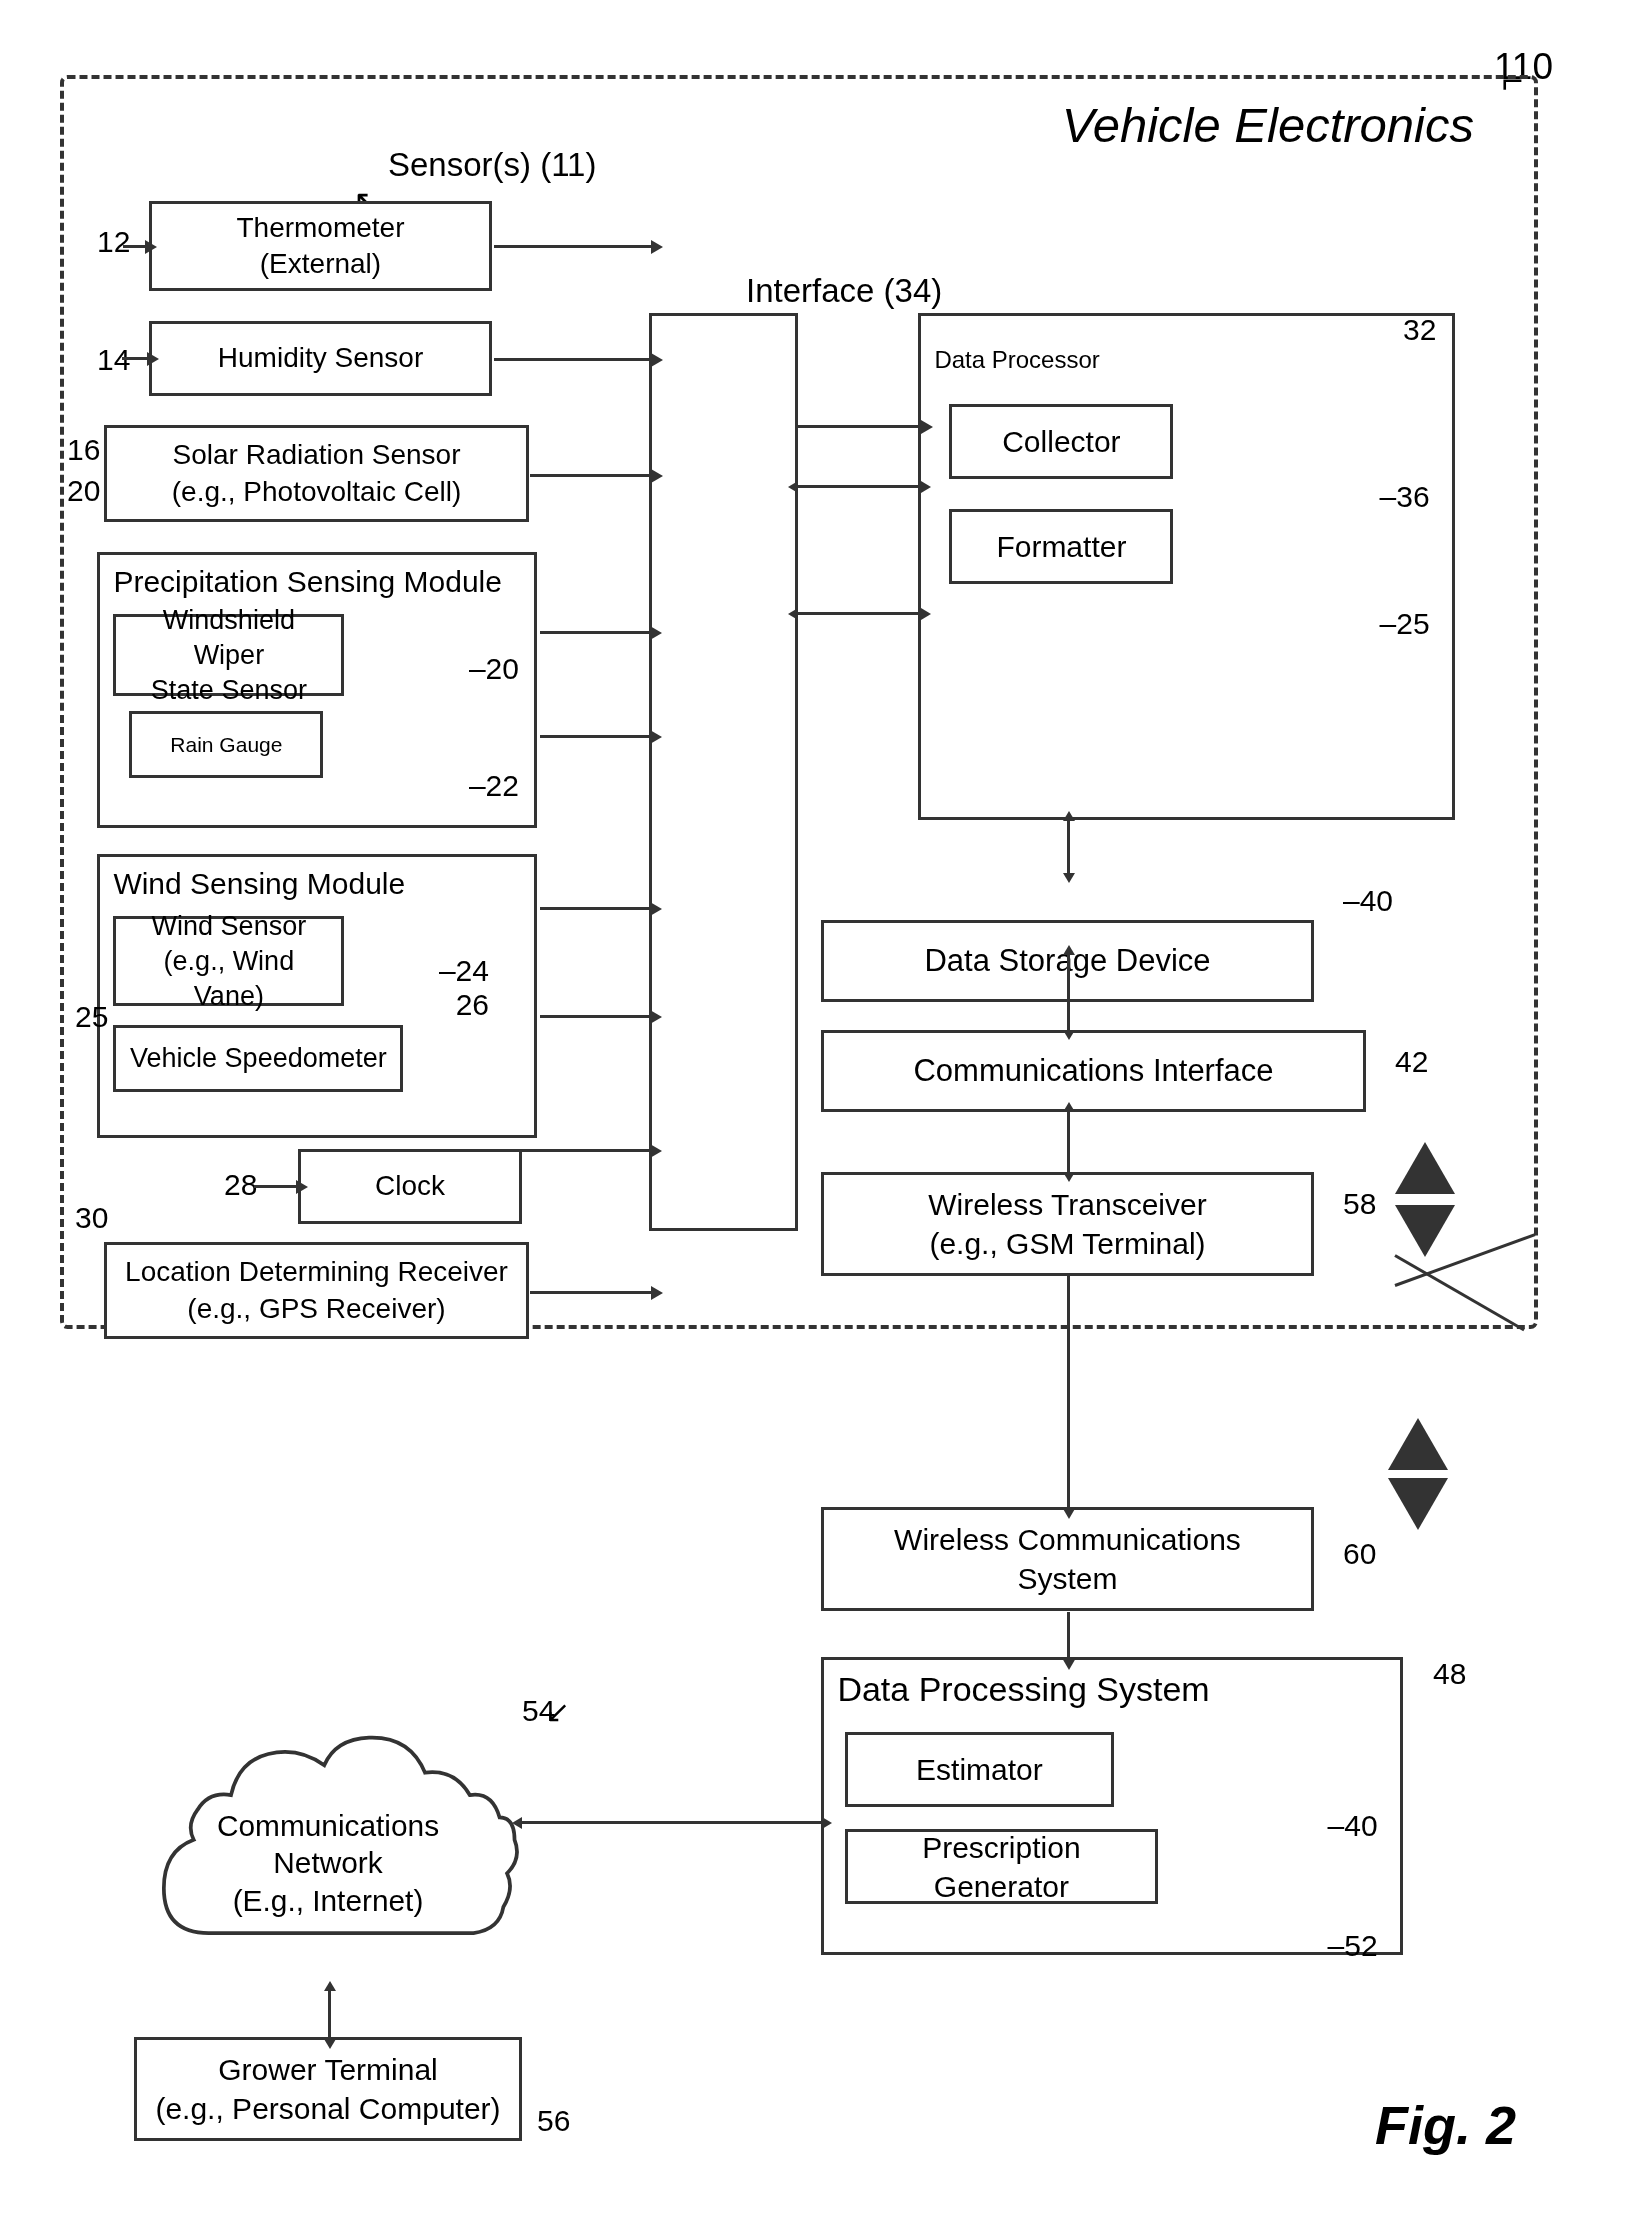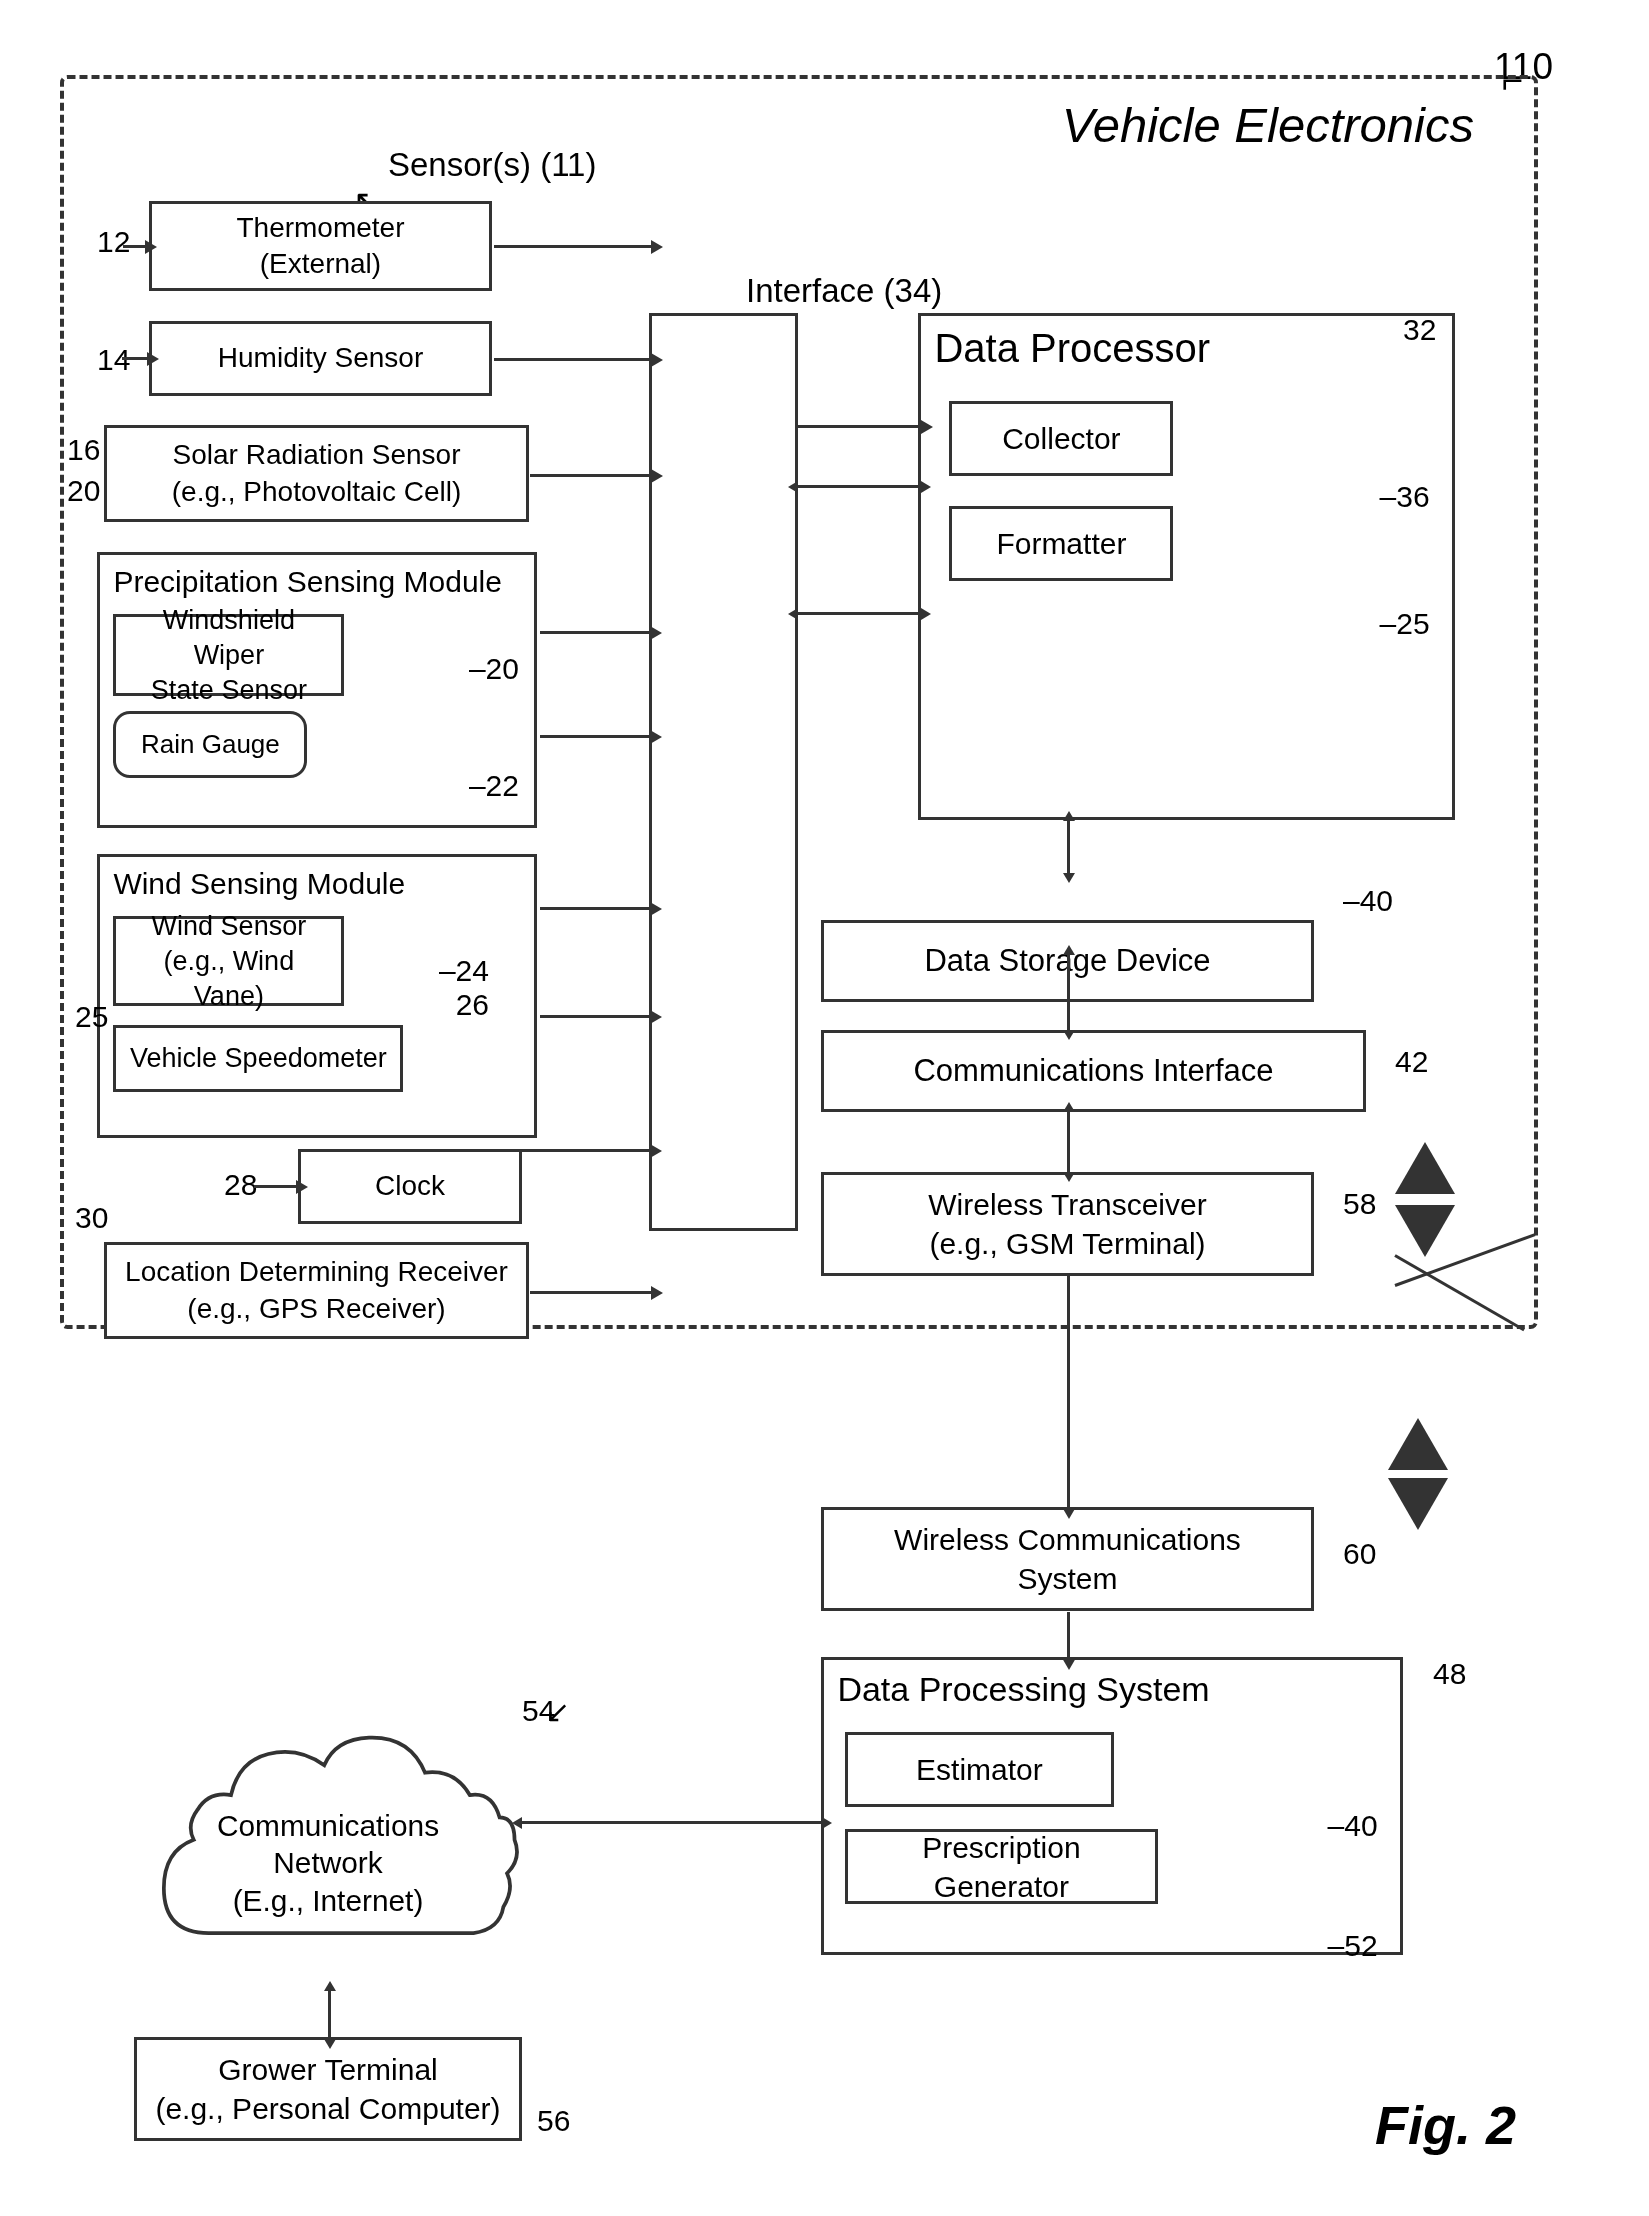--- a/index.html
+++ b/index.html
@@ -223,21 +223,21 @@
   <div class="num-label" style="top:474px; left:67px;">20</div>
 
   <div class="module-box" style="top:552px; left:97px; width:440px; height:276px;">
     <div class="module-title">Precipitation Sensing Module</div>
 
     <div class="block" style="position:relative; top:7.5px; left:0; width:231px; height:82px; font-size:27px;">
       <span>Windshield Wiper<br>State Sensor</span>
     </div>
     <div style="position:absolute; top:97px; right:15px; font-size:30px;">–20</div>
 
-    <div class="block" style="position:relative; top:22.4px; left:0; width:194px; height:67px; font-size:26px;border-radius:17px;">
+    <div class="block" style="position:relative; top:22.4px; left:16px; width:194px; height:67px; font-size:21px;">
       <span>Rain Gauge</span>
     </div>
     <div style="position:absolute; bottom:22.4px; right:15px; font-size:30px;">–22</div>
   </div>
 
   <div class="module-box" style="top:854px; left:97px; width:440px; height:284px;">
     <div class="module-title">Wind Sensing Module</div>
 
     <div class="block" style="position:relative; top:7.5px; left:0; width:231px; height:90px; font-size:27px;">
       <span>Wind Sensor<br>(e.g., Wind Vane)</span>
@@ -259,21 +259,21 @@
   <div class="hline arrow-right" style="top:1185px; left:254px; width:42px; position:absolute;"></div>
   <div class="num-label" style="top:1201px; left:75px;">30</div>
 
   <div class="block" style="top:1242px; left:104px; width:425px; height:97px;">
     <span>Location Determining Receiver<br>(e.g., GPS Receiver)</span>
   </div>
 
   <div style="position:absolute; top:313px; left:649px; width:149px; height:918px; border:3px solid #333; background:#fff;"></div>
 
   <div class="module-box" style="top:313px; left:918px; width:537px; height:507px;">
-    <div class="module-title" style="font-size:40px; margin-bottom:15px;">Data Processor</div>
+    <div class="module-title" style="font-size:24px; margin-bottom:15px;margin-top:20px;">Data Processor</div>
 
     <div class="block" style="position:relative; top:15px; left:15px; width:224px; height:75px; font-size:30px;">
       <span>Collector</span>
     </div>
     <div style="position:absolute; top:164px; right:22.4px; font-size:30px;">–36</div>
 
     <div class="block" style="position:relative; top:45px; left:15px; width:224px; height:75px; font-size:30px;">
       <span>Formatter</span>
     </div>
     <div style="position:absolute; top:291px; right:22.4px; font-size:30px;">–25</div>

